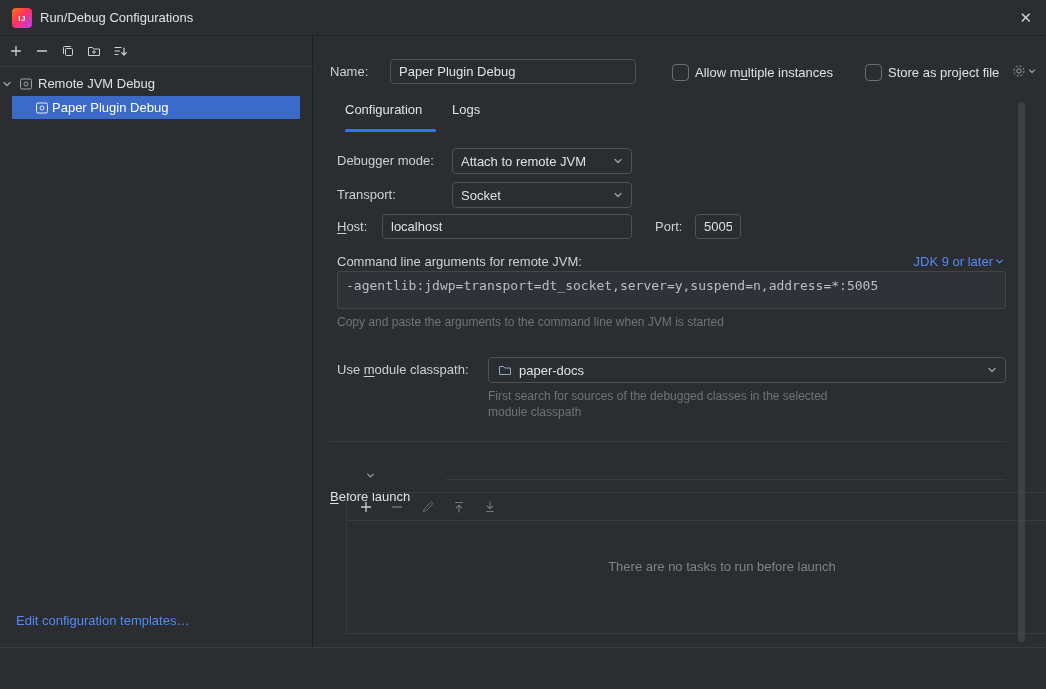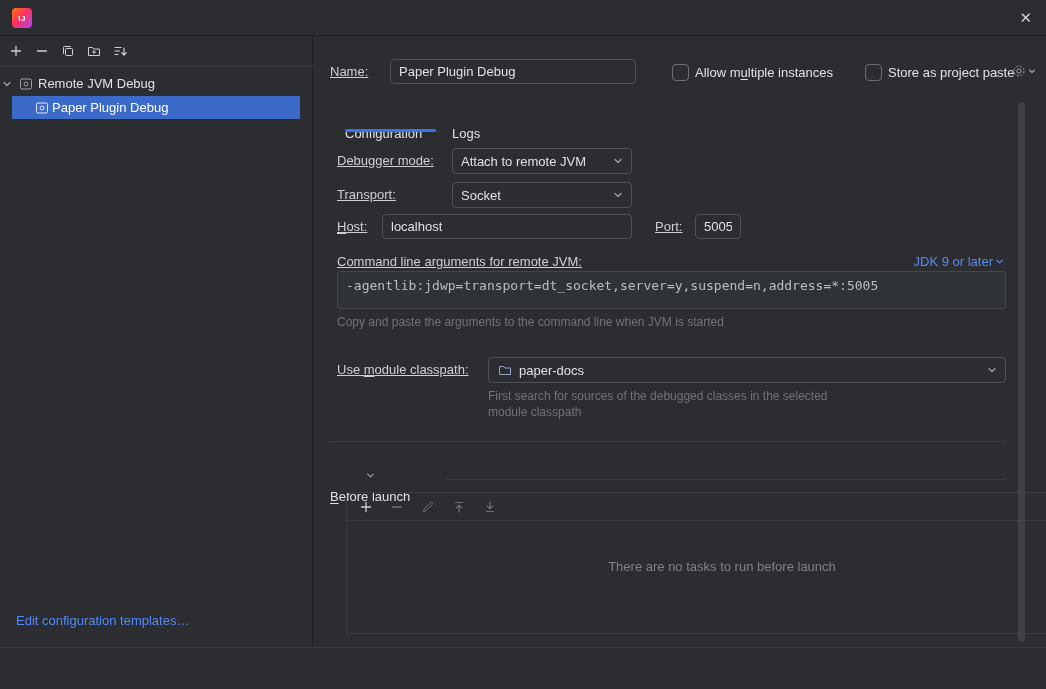--- a/index.html
+++ b/index.html
@@ -24,26 +24,26 @@
   
   .sidebar{position:absolute;left:0;top:36px;width:313px;height:611px;border-right:1px solid var(--border-dark);}
   .sb-toolbar{position:absolute;left:0;top:0;width:313px;height:31px;border-bottom:1px solid var(--border);display:flex;align-items:center;gap:5px;padding-left:5px;}
   .ib{display:flex;align-items:center;justify-content:center;width:21px;height:21px;border-radius:4px;}
   .tree-group{position:absolute;left:0;top:36px;width:313px;height:23px;display:flex;align-items:center;gap:4px;color:var(--text);}
   .tree-item{position:absolute;left:12px;top:60px;width:288px;height:23px;display:flex;align-items:center;gap:2px;padding-left:22px;background:var(--sel);color:#fff;}
   .tree-item svg *{stroke:#e8eaed;}
   .edit-templates{position:absolute;left:16px;top:577px;color:var(--link);white-space:nowrap;cursor:default;}
 
   
-  .lbl{position:absolute;line-height:25px;color:var(--label);white-space:nowrap;text-decoration:underline;}
+  .lbl{position:absolute;line-height:25px;color:var(--label);white-space:nowrap;}
   .txt{position:absolute;height:25px;background:transparent;border:1px solid var(--input-border);border-radius:4px;color:var(--text);padding:0 8px;font:13px "Liberation Sans",sans-serif;outline:none;}
   .cb{position:absolute;width:17px;height:17px;border:1px solid #6b6e75;border-radius:4px;background:transparent;}
   .cb-lbl{position:absolute;line-height:18px;color:var(--text);white-space:nowrap;}
   .gear-wrap{position:absolute;display:flex;align-items:center;gap:1px;}
-  .tab{position:absolute;top:120px;height:27px;line-height:27px;color:var(--text);}
+  .tab{position:absolute;top:96px;height:27px;line-height:27px;color:var(--text);}
   .tab-underline{position:absolute;left:345px;top:129px;width:91px;height:3px;background:var(--accent);border-radius:2px;}
   .combo{position:absolute;height:26px;border:1px solid var(--input-border);border-radius:4px;display:flex;align-items:center;gap:6px;padding:0 6px 0 8px;background:#2b2d30;}
   .combo-text{flex:1;white-space:nowrap;overflow:hidden;color:var(--text);}
   .jdk{position:absolute;display:flex;align-items:center;gap:0;color:var(--link);line-height:25px;}
   .args{position:absolute;left:337px;top:271px;width:669px;height:38px;border:1px solid #43454a;border-radius:2px;background:#2f3237;padding:6px 8px;font:13px "DejaVu Sans Mono",monospace;color:#bcbec4;white-space:nowrap;overflow:hidden;}
   .hint{position:absolute;font-size:12px;color:var(--hint);white-space:nowrap;}
   .sep{position:absolute;height:1px;background:var(--border);}
 
   
   .bl-head{position:absolute;left:330px;top:469px;display:flex;align-items:center;gap:5px;color:var(--text);line-height:20px;flex-direction:column;}
@@ -56,20 +56,21 @@
   
   .footer{position:absolute;left:0;top:647px;width:1046px;height:42px;border-top:1px solid var(--border);}
 </style>
 </head>
 <body>
 
 <div class="app">
 
   <div class="titlebar">
     <span class="logo">IJ</span>
+    <span class="title">Run/Debug Configurations</span>
     <span class="close">✕</span>
   </div>
 
   <div class="sidebar">
     <div class="sb-toolbar">
       <span class="ib">
         <span>
             <svg width="16" height="16" viewBox="0 0 16 16">
               <path d="M8 3.5v9M3.5 8h9" stroke="#ced0d6" stroke-width="1.3" fill="none" stroke-linecap="round"></path>
             </svg>
@@ -138,21 +139,21 @@
 
   <div>
 
     <span class="lbl" style="left:330px;top:59px;">Name:</span>
     <input class="txt" style="left: 390px; top: 59px; width: 246px;" value="Paper Plugin Debug">
 
     <span class="cb" style="left:672px;top:64px;"></span>
     <span class="cb-lbl" style="left:695px;top:64px;"><span>Allow m</span><span class="mn">u</span><span>ltiple instances</span></span>
 
     <span class="cb" style="left:865px;top:64px;"></span>
-    <span class="cb-lbl" style="left:888px;top:64px;">Store as project paste</span>
+    <span class="cb-lbl" style="left:888px;top:64px;">Store as project file</span>
     <span class="gear-wrap" style="left:1011px;top:63px;">
       <span>
           <svg width="16" height="16" viewBox="0 0 16 16">
             <circle cx="8" cy="8" r="2.2" stroke="#9da0a8" fill="none"></circle>
             <circle cx="8" cy="8" r="5" stroke="#9da0a8" fill="none" stroke-dasharray="2.2 1.7"></circle>
           </svg>
         </span>
       <span>
           <svg width="8" height="8" viewBox="0 0 8 8">
             <path d="M1.5 3l2.5 2.5L6.5 3" stroke="#9da0a8" stroke-width="1.1" fill="none" stroke-linecap="round" stroke-linejoin="round"></path>

